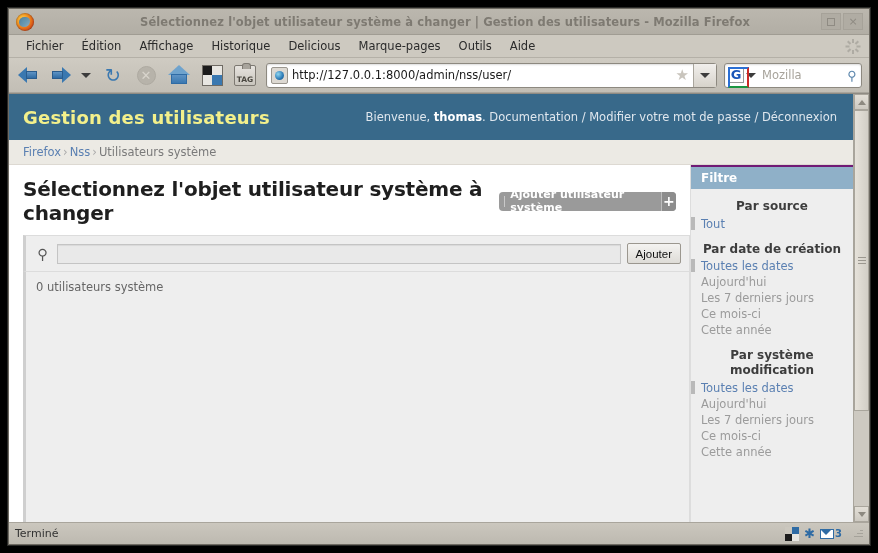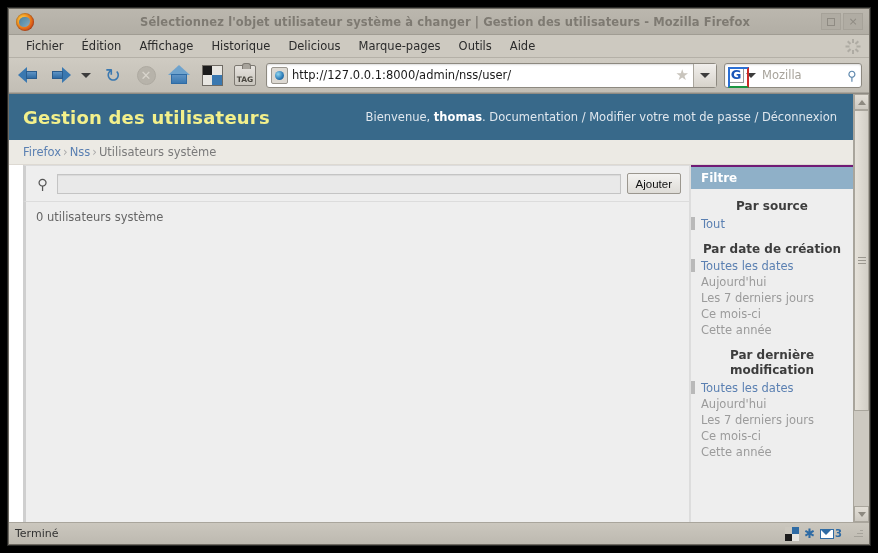--- a/index.html
+++ b/index.html
@@ -536,20 +536,28 @@
         </div>
       </div>
 
       <div id="dj-breadcrumb">
         <a href="#">Firefox</a><span class="sep">›</span><a href="#">Nss</a><span class="sep">›</span><span>Utilisateurs système</span>
       </div>
 
       <div id="dj-body">
         <div id="dj-main">
 
+          <div id="dj-titlerow">
+            <div id="dj-title">Sélectionnez l'objet utilisateur système à changer</div>
+            <div id="addlink-wrap">
+              <span class="grip"></span>
+              <span id="addlink">Ajouter utilisateur système</span>
+              <span id="addplus">+</span>
+            </div>
+          </div>
 
           <div id="dj-toolbar">
             <span class="search-mag">⚲</span>
             <input id="dj-searchinput" type="text" value="" style="">
             <button id="dj-submit">Ajouter</button>
           </div>
 
           <div id="dj-resultbar">0 utilisateurs système</div>
           <div id="dj-rest"></div>
         </div>
@@ -565,21 +573,21 @@
           <div class="filter-group">
             <div class="filter-title">Par date de création</div>
             <div class="filter-opt sel">Toutes les dates</div>
             <div class="filter-opt">Aujourd'hui</div>
             <div class="filter-opt">Les 7 derniers jours</div>
             <div class="filter-opt">Ce mois-ci</div>
             <div class="filter-opt">Cette année</div>
           </div>
 
           <div class="filter-group">
-            <div class="filter-title">Par dernière modification</div>
+            <div class="filter-title">Par système modification</div>
             <div class="filter-opt sel">Toutes les dates</div>
             <div class="filter-opt">Aujourd'hui</div>
             <div class="filter-opt">Les 7 derniers jours</div>
             <div class="filter-opt">Ce mois-ci</div>
             <div class="filter-opt">Cette année</div>
           </div>
           <div id="filter-pad"></div>
         </div>
       </div>
     </div>

